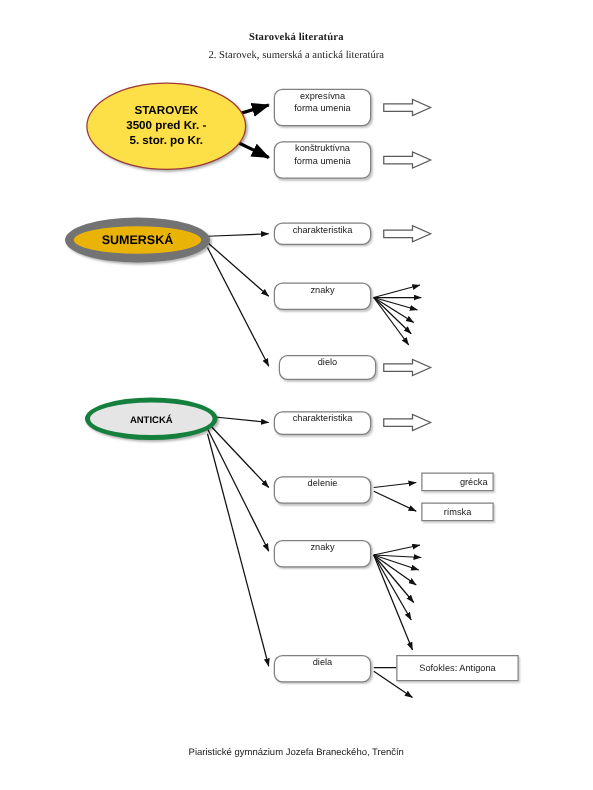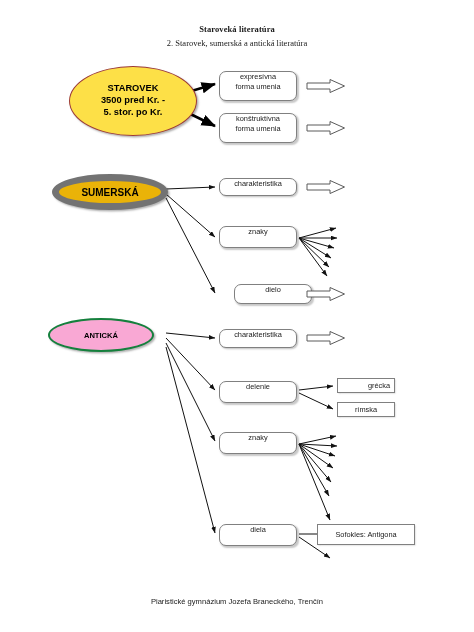--- a/index.html
+++ b/index.html
@@ -88,24 +88,24 @@
   }
   #node-sumerska {
     left: 52px;  top: 174px;
     width: 116px; height: 36px;
     background: #eab308;
     border: 7px solid #737373;
     box-shadow: 1.5px 1.5px 2px rgba(0,0,0,0.30);
     font-size: 10px;
   }
   #node-anticka {
-    left: 48px;  top: 318px;
+    left: 68px;  top: 318px;
     width: 106px; height: 34px;
-    background: #f9a8d4;
-    border: 2px solid #15803d;
+    background: #e5e5e5;
+    border: 4px solid #15803d;
     box-shadow: 1.5px 1.5px 2px rgba(0,0,0,0.30);
     font-size: 7.6px;
   }
 
   
   .rbox {
     position: absolute;
     display: flex;
     align-items: flex-start;
     justify-content: center;
@@ -132,21 +132,21 @@
     color: #1a1a1a;
     font-size: 7.4px;
     text-align: center;
     box-shadow: 1.2px 1.2px 1.6px rgba(0,0,0,0.22);
   }
 
   #box-expresivna   { left: 219px; top: 71px;  width: 78px; height: 30px; }
   #box-konstruktivna{ left: 219px; top: 113px; width: 78px; height: 30px; }
   #box-sum-char     { left: 219px; top: 178px; width: 78px; height: 18px; }
   #box-sum-znaky    { left: 219px; top: 226px; width: 78px; height: 22px; }
-  #box-sum-dielo    { left: 234px; top: 284px; width: 78px; height: 20px; }
+  #box-sum-dielo    { left: 223px; top: 284px; width: 78px; height: 20px; }
   #box-ant-char     { left: 219px; top: 329px; width: 78px; height: 19px; }
   #box-ant-delenie  { left: 219px; top: 381px; width: 78px; height: 22px; }
   #box-grecka       { left: 337px; top: 378px; width: 58px; height: 15px; padding-left: 26px; }
   #box-rimska       { left: 337px; top: 402px; width: 58px; height: 15px; }
   #box-ant-znaky    { left: 219px; top: 432px; width: 78px; height: 22px; }
   #box-ant-diela    { left: 219px; top: 524px; width: 78px; height: 22px; }
   #box-sofokles     { left: 317px; top: 524px; width: 98px; height: 21px; }
 
   
   .blockarrow {

